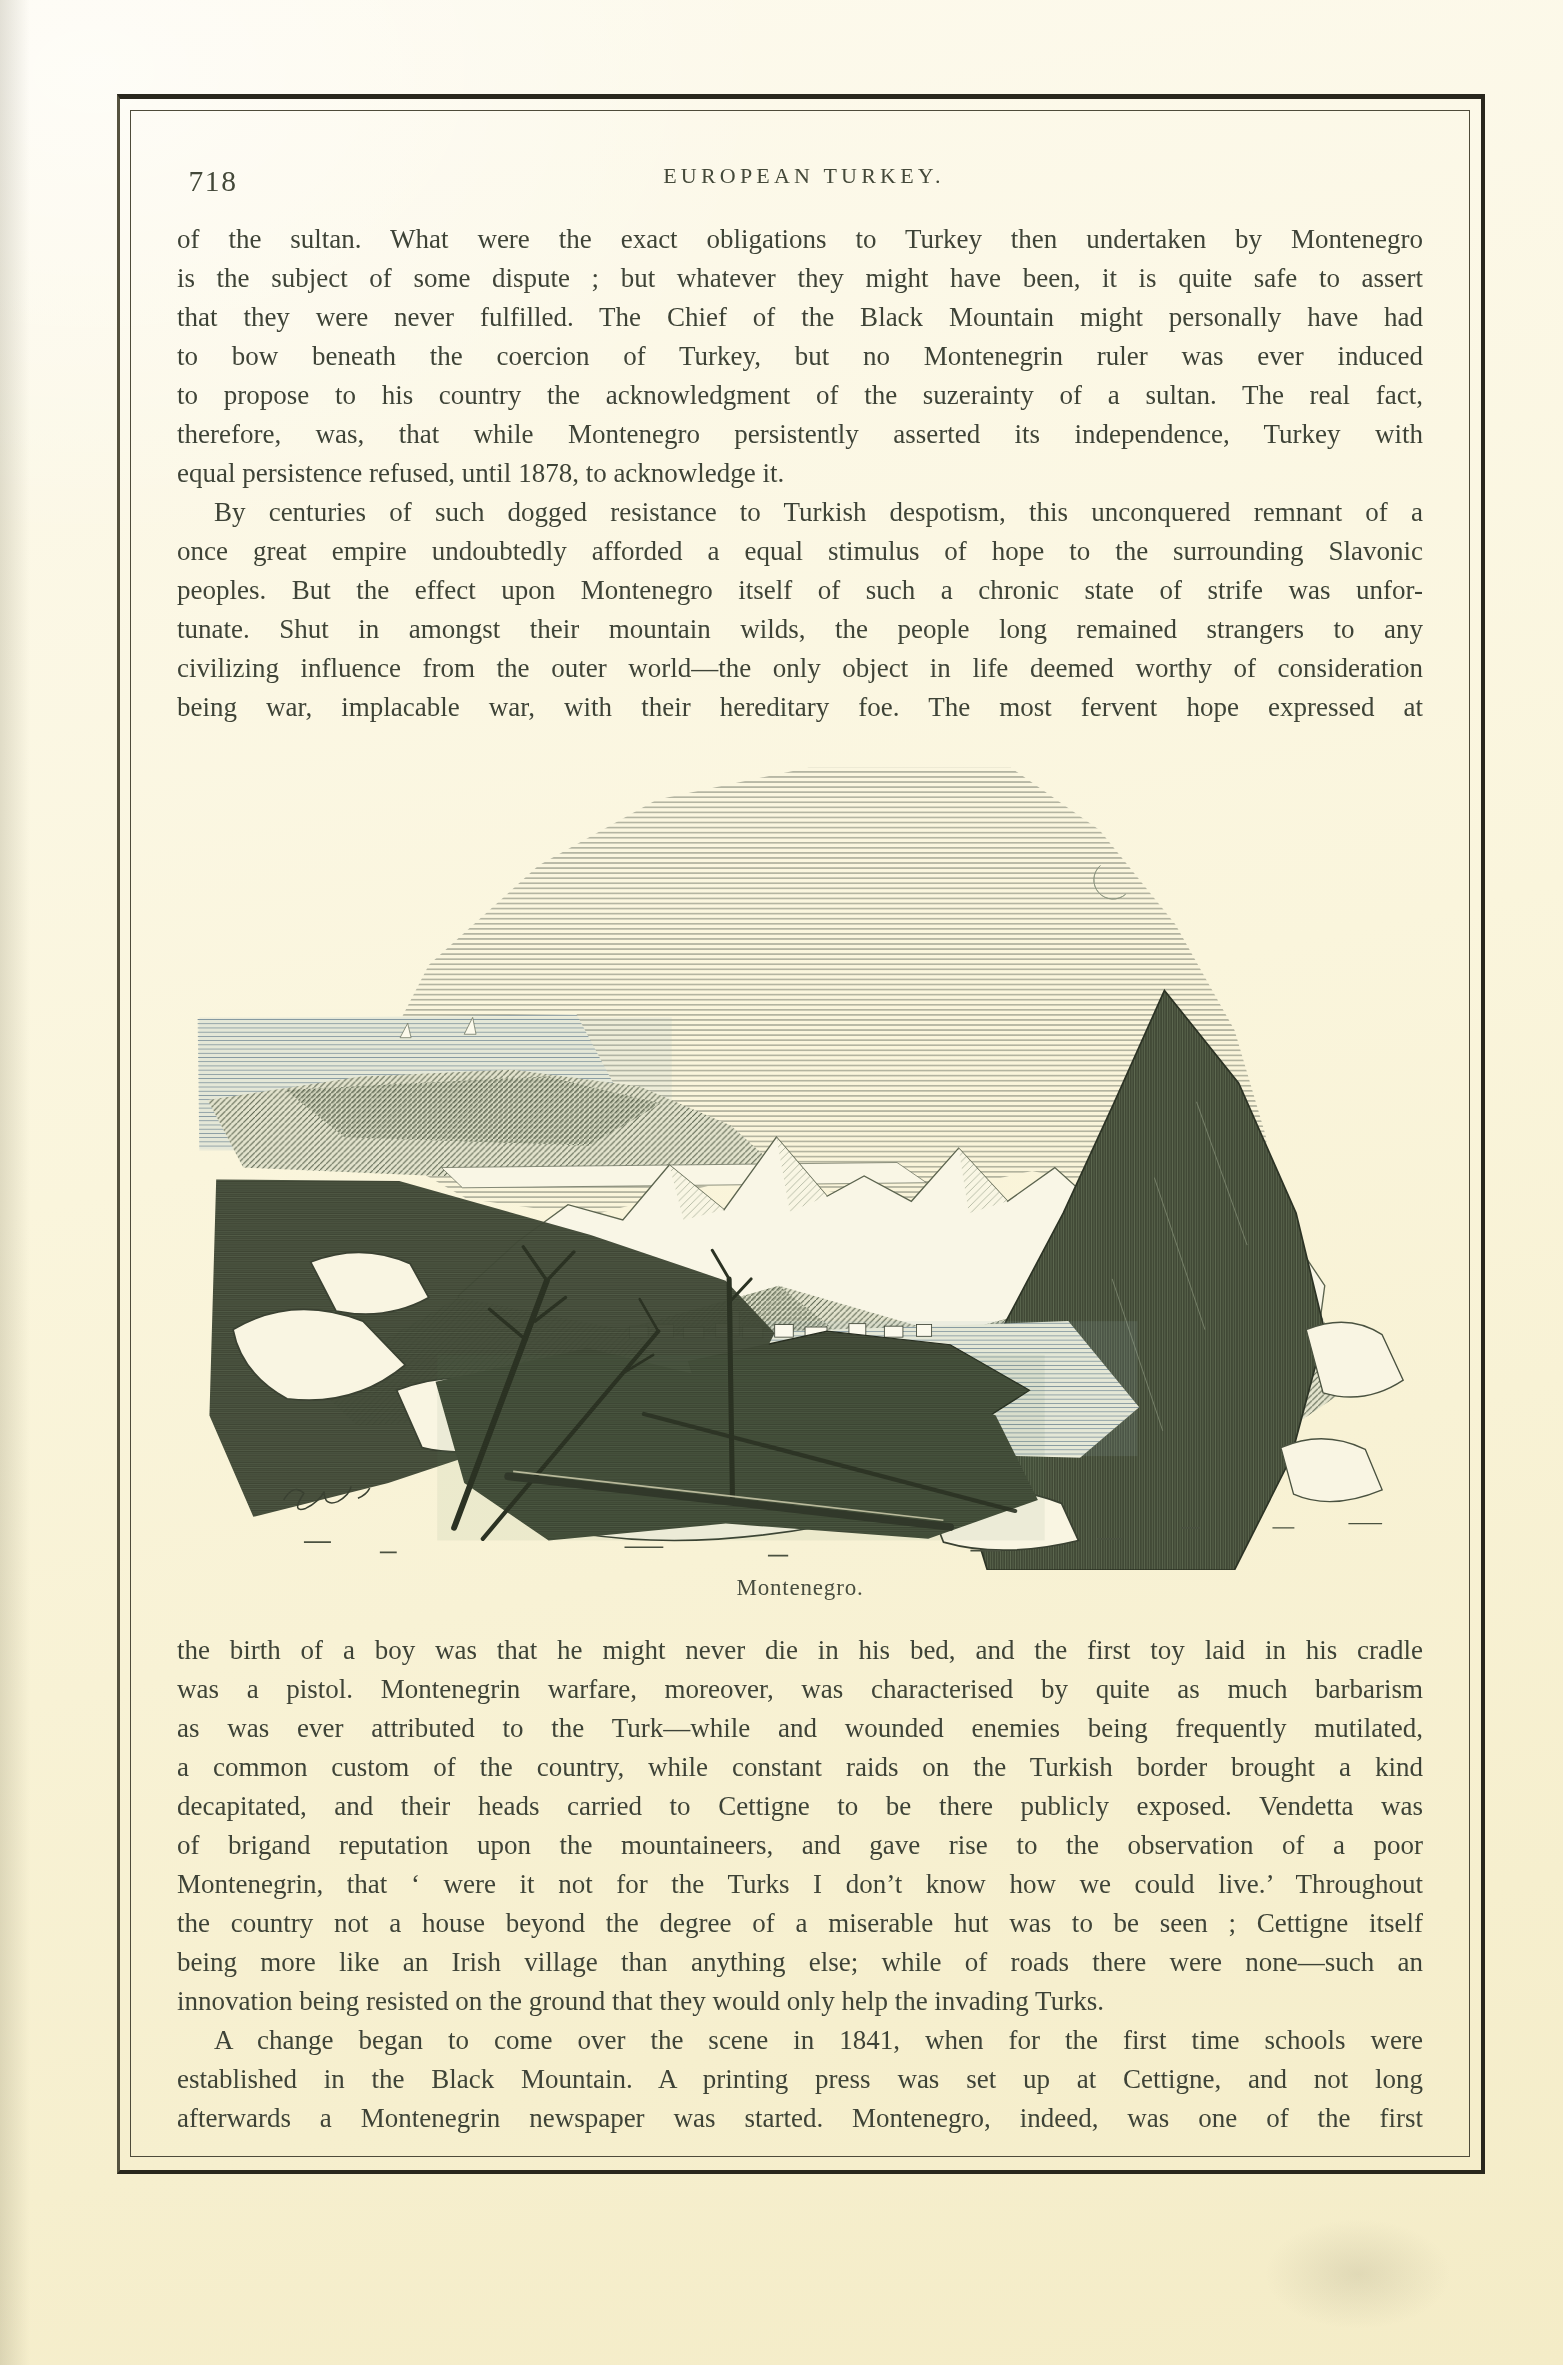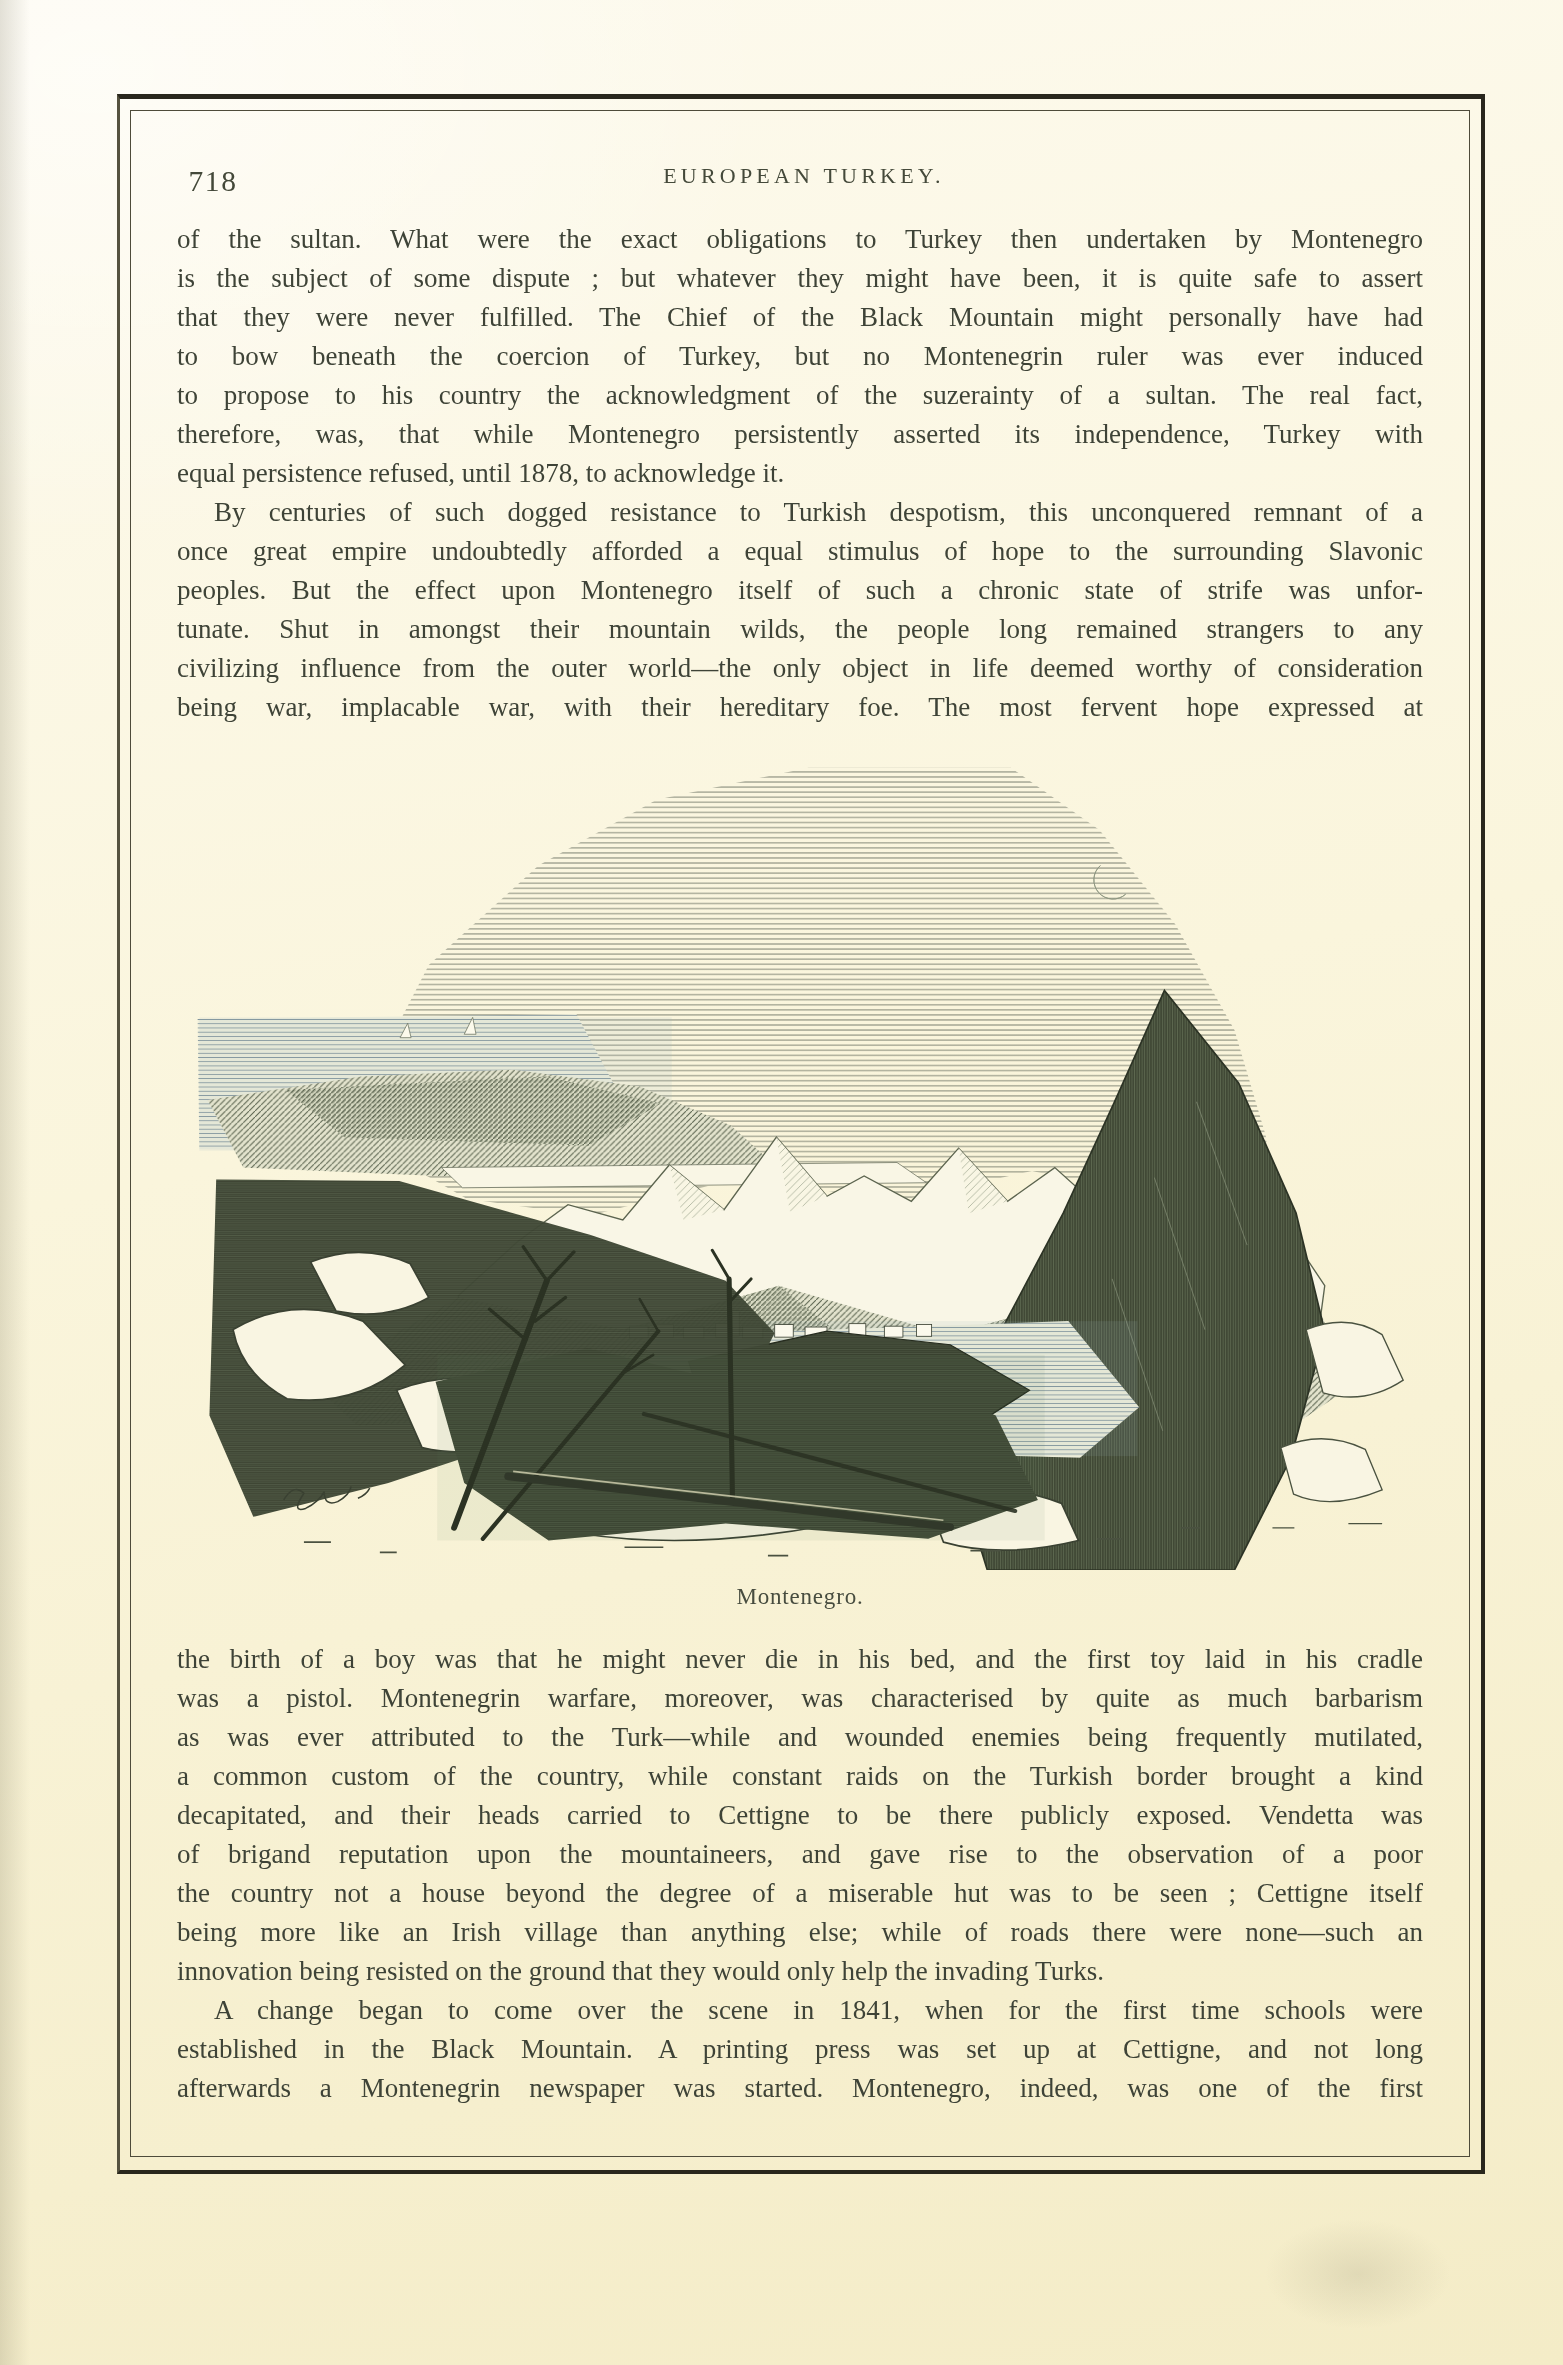--- a/index.html
+++ b/index.html
@@ -32,21 +32,21 @@
   .running-head { position:relative; margin-top:52px; height:37px;margin-left:8px; }
   .pagenum { position:absolute; left:3.4px; top:1.7px; font-size:29.5px; letter-spacing:1.7px; color:#434839; }
   .head-title { display:block; text-align:center; font-size:22px; letter-spacing:4.2px; color:#44493a; }
   .body-text { margin-top:20px; font-size:27px; line-height:39px; }
   .body-text.lower { margin-top:30px; }
   .para .line { white-space:nowrap; text-align:justify; text-align-last:justify; }
   .para .line.end-left { text-align-last:left; }
   .para .line.indent { text-indent:37px; }
   figure { margin:11.8px auto 0; width:1232px; text-align:center; }
   figure svg { display:block; }
-  figcaption { margin-top:14px; font-size:23px; letter-spacing:0.8px; color:#474c3f; }
+  figcaption { margin-top:5px; font-size:23px; letter-spacing:0.8px; color:#474c3f; }
 </style>
 </head>
 <body>
 
 <div class="scan">
   <div class="gutter-shadow"></div>
 
   <div class="frame">
     <div class="frame-inner">
       <div class="content">
@@ -211,20 +211,21 @@
         </figure>
 
         <div class="body-text lower">
           <div class="para">
               <div class="line">the birth of a boy was that he might never die in his bed, and the first toy laid in his cradle</div>
               <div class="line">was a pistol. Montenegrin warfare, moreover, was characterised by quite as much barbarism</div>
               <div class="line">as was ever attributed to the Turk—while and wounded enemies being frequently mutilated,</div>
               <div class="line">a common custom of the country, while constant raids on the Turkish border brought a kind</div>
               <div class="line">decapitated, and their heads carried to Cettigne to be there publicly exposed. Vendetta was</div>
               <div class="line">of brigand reputation upon the mountaineers, and gave rise to the observation of a poor</div>
+              <div class="line">Montenegrin, that ‘ were it not for the Turks I don’t know how we could live.’ Throughout</div>
               <div class="line">the country not a house beyond the degree of a miserable hut was to be seen ; Cettigne itself</div>
               <div class="line">being more like an Irish village than anything else; while of roads there were none—such an</div>
               <div class="line end-left">innovation being resisted on the ground that they would only help the invading Turks.</div>
             </div>
           <div class="para">
               <div class="line indent">A change began to come over the scene in 1841, when for the first time schools were</div>
               <div class="line">established in the Black Mountain. A printing press was set up at Cettigne, and not long</div>
               <div class="line">afterwards a Montenegrin newspaper was started. Montenegro, indeed, was one of the first</div>
             </div>
         </div>

